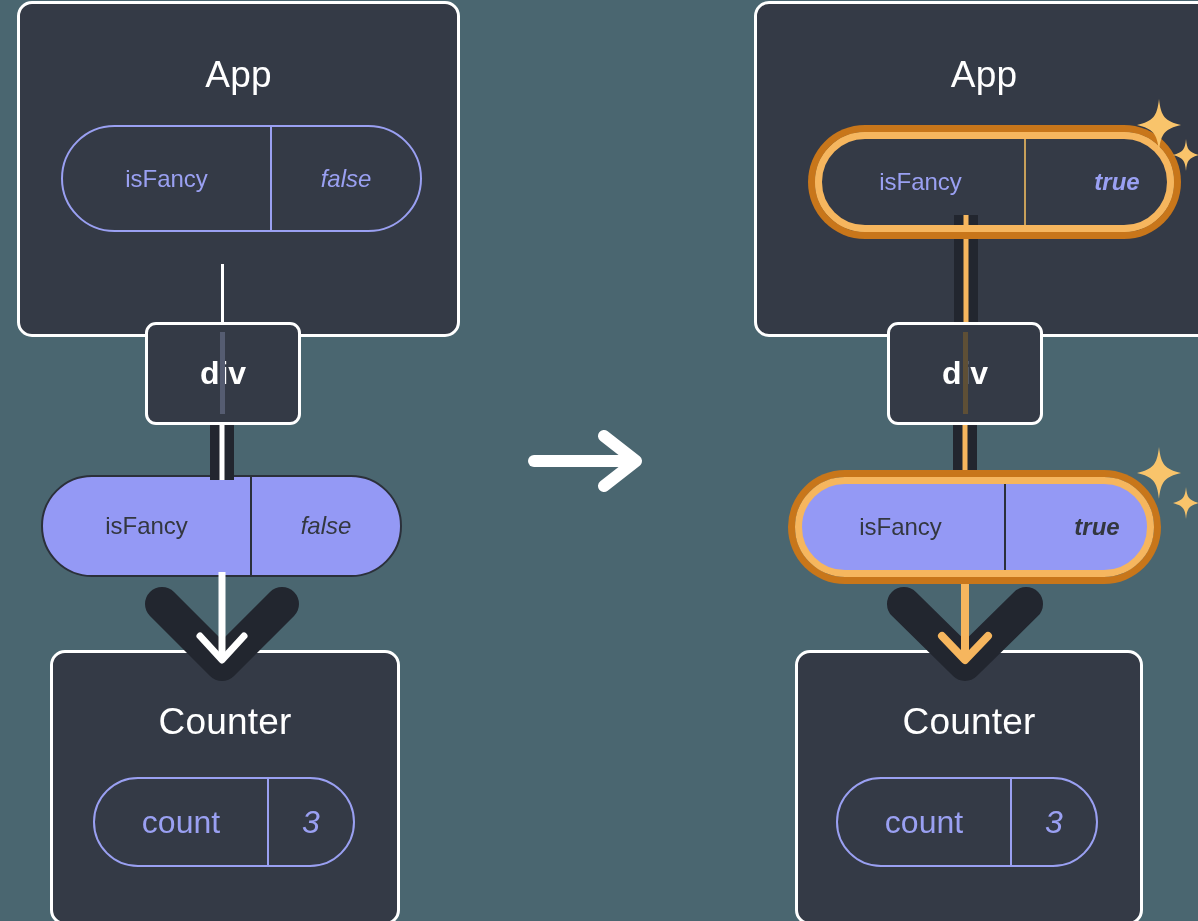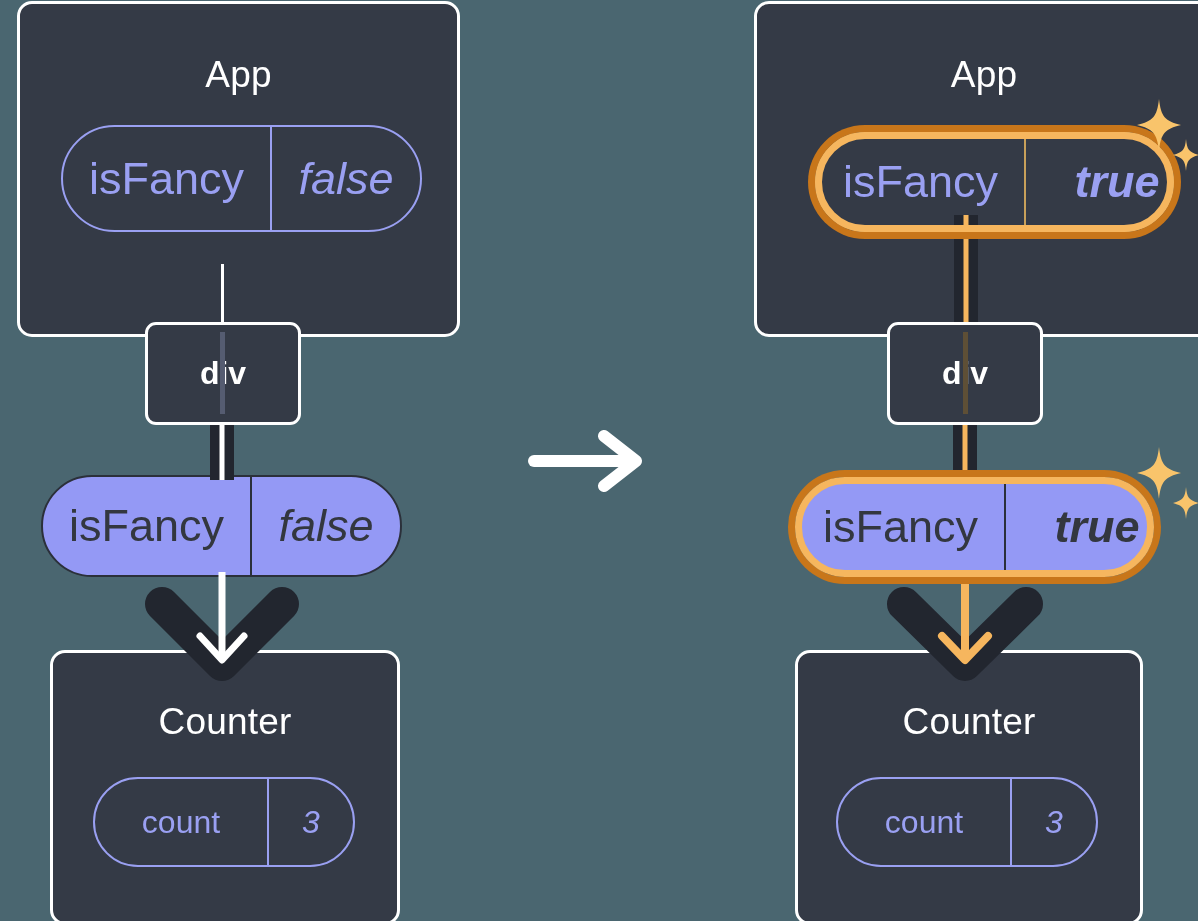--- a/index.html
+++ b/index.html
@@ -76,21 +76,21 @@
     box-sizing: border-box;
     display: flex;
     align-items: stretch;
     border-radius: 999px;
     overflow: hidden;
   }
   .pill .cell {
     display: flex;
     align-items: center;
     justify-content: center;
-    font-size: 45px;
+    font-size: 24px;
     white-space: nowrap;
   }
   .pill .cell.key { flex: 0 0 auto; }
   .pill .cell.val { flex: 1 1 auto; font-style: italic; }
 
   
   .pill.outline {
     border: 2px solid #9aa0f2;
     background: transparent;
   }

